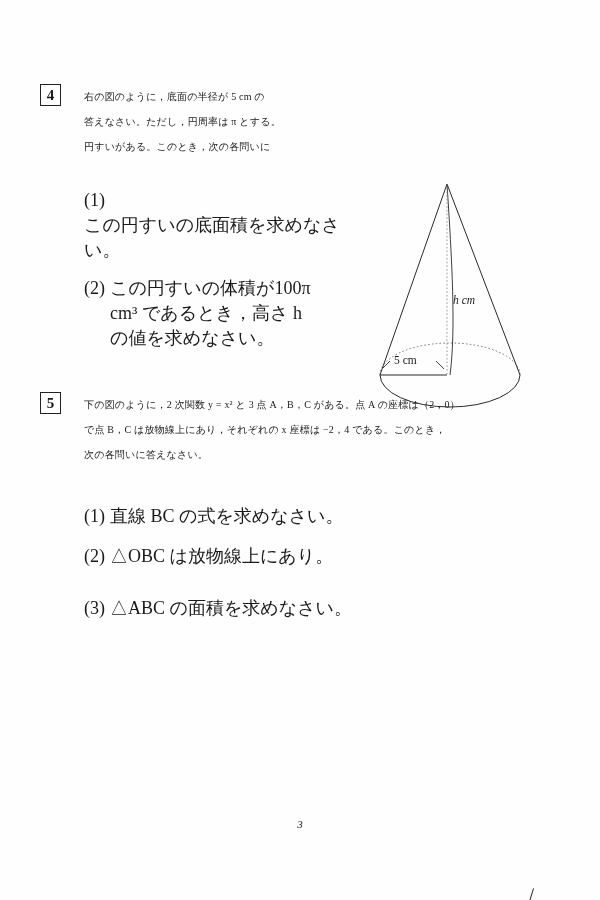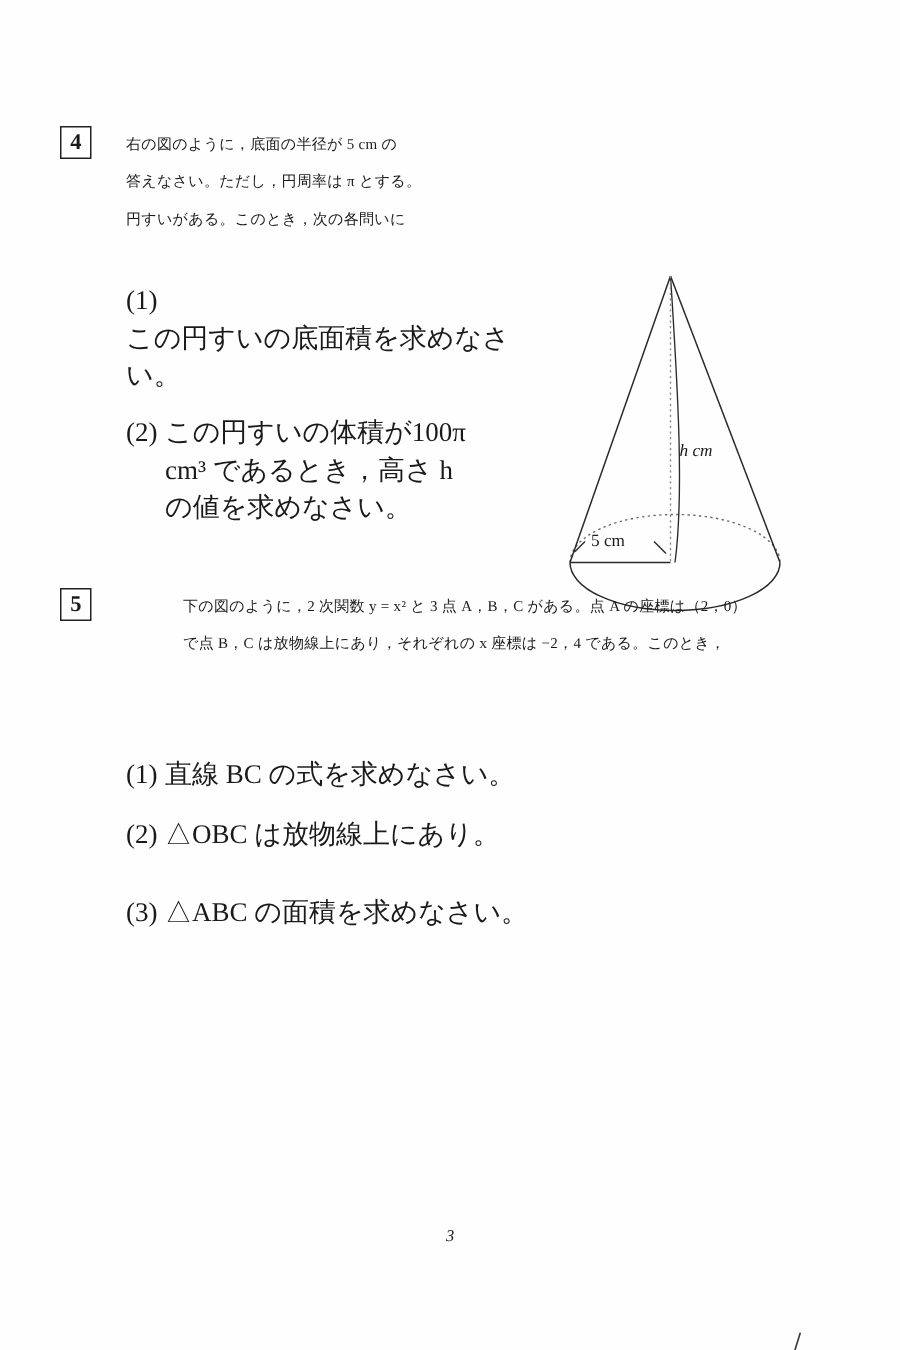--- a/index.html
+++ b/index.html
@@ -51,21 +51,21 @@
 
   .stem {
     position: absolute;
     left: 84px;
     top: 0;
     font-size: 10px;
     line-height: 25px;
     letter-spacing: 0.2px;
   }
   #problem-4 .stem { width: 252px; }
-  #problem-5 .stem { width: 470px; margin-left: 38px; }
+  #problem-5 .stem { width: 470px; }
 
   .subq {
     position: absolute;
     left: 84px;
     font-size: 18px;
     line-height: 25px;
     font-family: Liberation Serif, serif;
   }
   .subq .lbl {
     display: inline-block;
@@ -152,20 +152,21 @@
     </div>
   </section>
 
   <section class="problem" id="problem-5">
 
     <div class="qnum">5</div>
 
     <div class="stem">
       <div>下の図のように，2 次関数 y = x² と 3 点 A，B，C がある。点 A の座標は（2，0）</div>
       <div>で点 B，C は放物線上にあり，それぞれの x 座標は −2，4 である。このとき，</div>
+      <div>次の各問いに答えなさい。</div>
     </div>
 
     <div class="subq" id="p5-q1">
       <span class="lbl">(1)</span><span class="txt">直線 BC の式を求めなさい。</span>
     </div>
     <div class="subq" id="p5-q2">
       <span class="lbl">(2)</span><span class="txt">△OBC は放物線上にあり。</span>
     </div>
     <div class="subq" id="p5-q3">
       <span class="lbl">(3)</span><span class="txt">△ABC の面積を求めなさい。</span>

